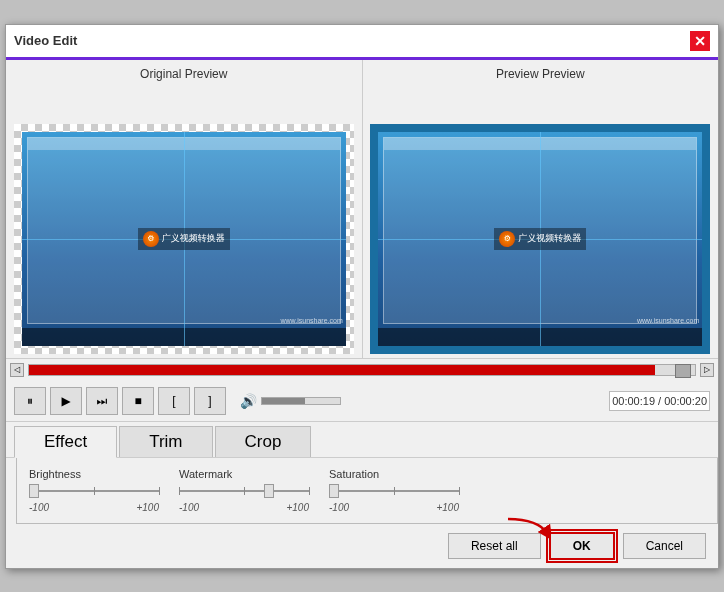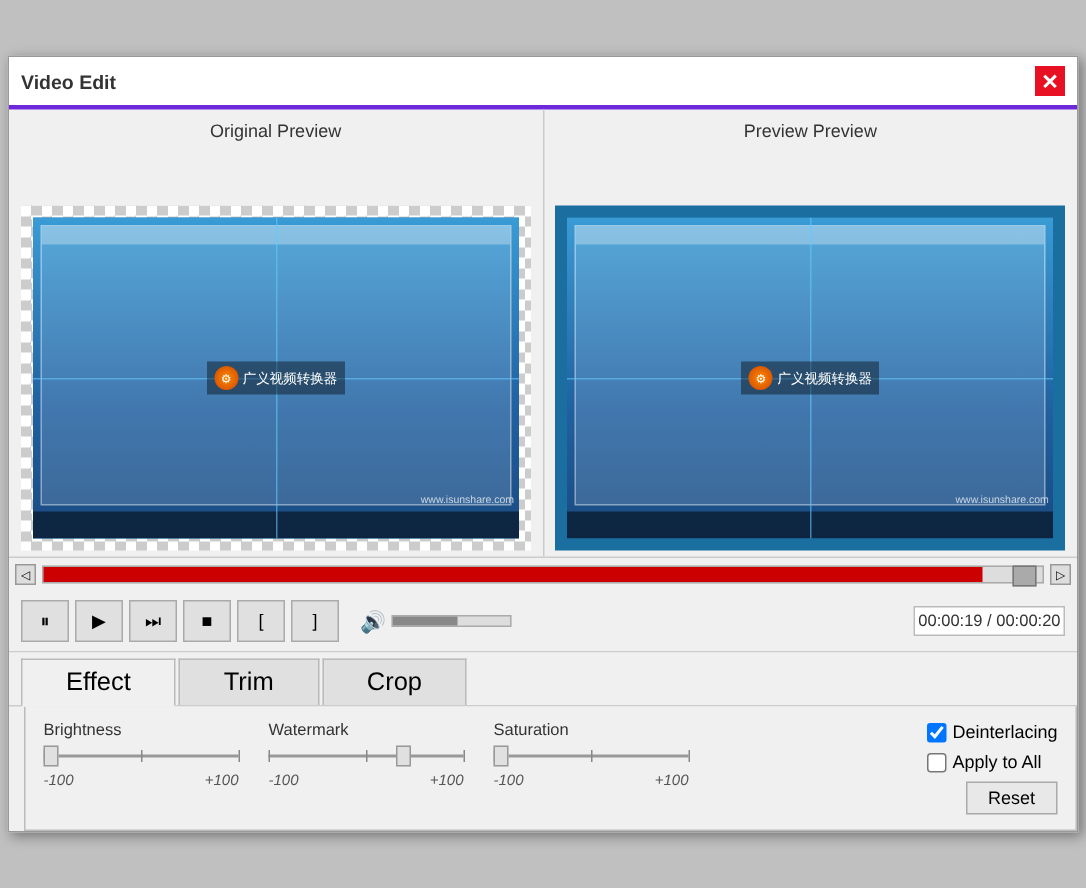--- a/index.html
+++ b/index.html
@@ -528,27 +528,37 @@
           <div class="slider-tick" style="left:50%"></div>
           <div class="slider-tick" style="left:100%"></div>
           <div class="slider-thumb" style="left:0%"></div>
         </div>
         <div class="slider-values">
           <span>-100</span>
           <span>+100</span>
         </div>
       </div>
 
-      <div class="right-controls">
-        <div class="deinterlace-row">
-          <input type="checkbox" checked="" style="">
-          <span>Deinterlacing</span>
-        </div>
-        <div class="apply-all-row">
-          <input type="checkbox" style="">
-          <span>Apply to All</span>
-        </div>
-        <button class="reset-btn">Reset</button>
-      </div>
-    </div>
-  </div>
-
+    </div>
+  </div>
+
+  <div class="bottom-bar">
+
+    <div style="position:relative; display:flex; align-items:center; gap:8px; flex:1; justify-content:flex-end;">
+
+      <svg width="60" height="30" style="position:absolute; right:148px; top:-18px;">
+        <defs>
+          <marker id="arrowhead" markerWidth="6" markerHeight="6" refX="3" refY="3" orient="auto">
+            <polygon points="0 0, 6 3, 0 6" fill="#cc0000"></polygon>
+          </marker>
+        </defs>
+        <path d="M 10 5 Q 40 5 50 20" stroke="#cc0000" stroke-width="2.5" fill="none" marker-end="url(#arrowhead)"></path>
+      </svg>
+
+      <button class="bottom-btn">Reset all</button>
+      <div style="position:relative;">
+        <div style="position:absolute; top:-3px; left:-3px; right:-3px; bottom:-3px; border:2px solid #cc0000; pointer-events:none; z-index:10;"></div>
+        <button class="bottom-btn ok-btn">OK</button>
+      </div>
+      <button class="bottom-btn">Cancel</button>
+    </div>
+  </div>
 </div>
 
 </body></html>

